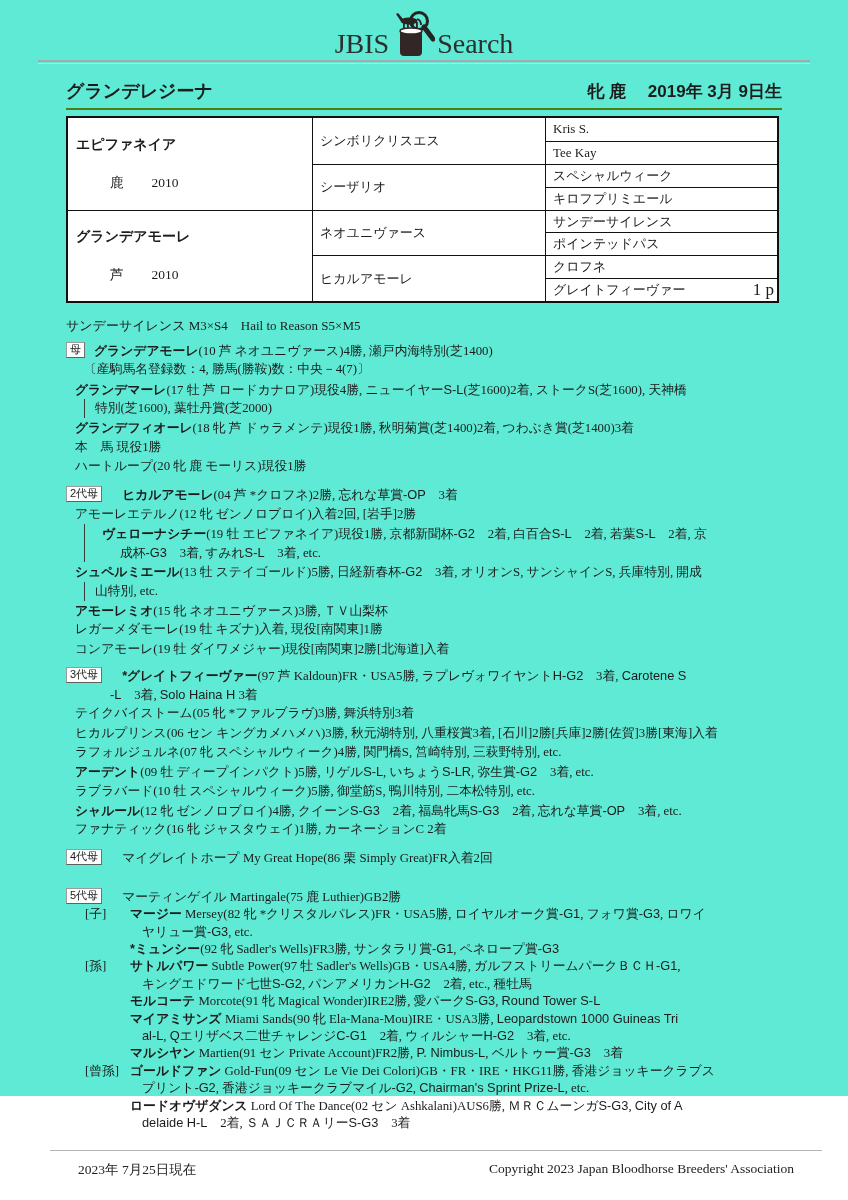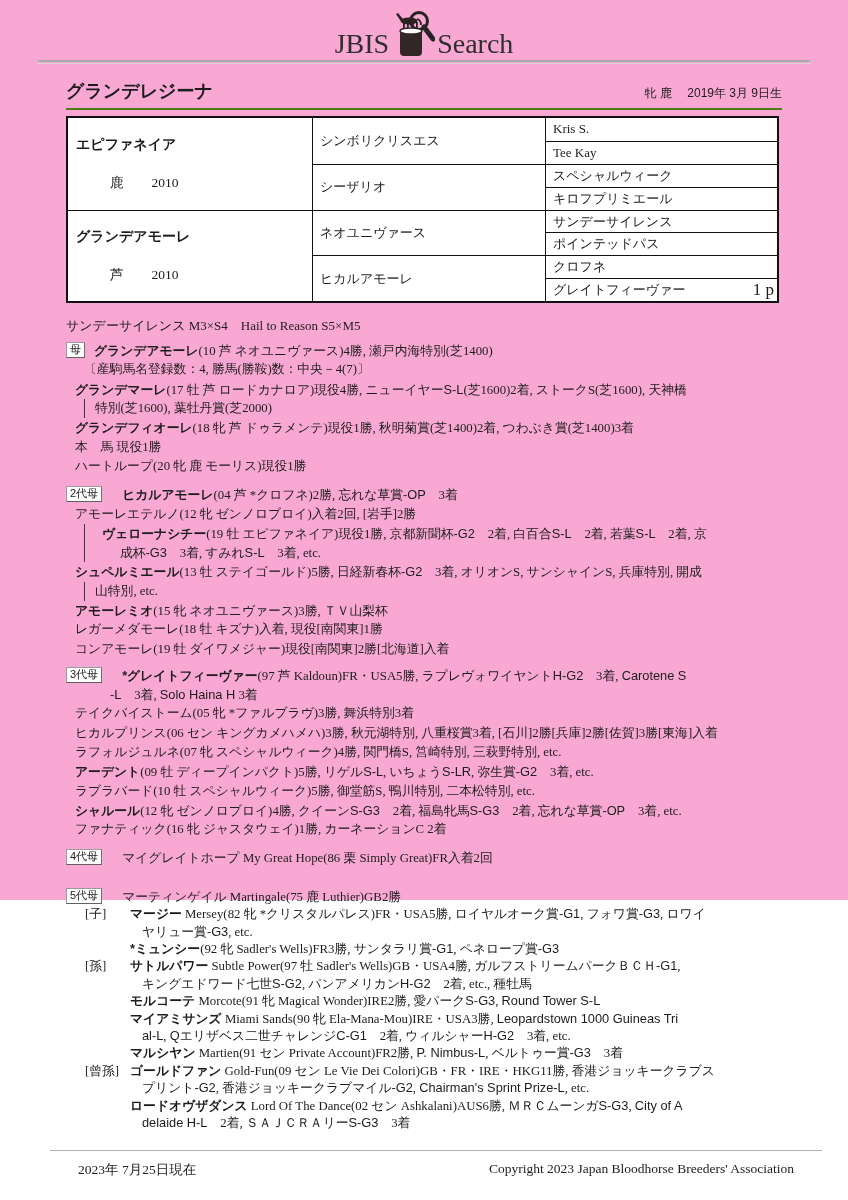--- a/index.html
+++ b/index.html
@@ -1,33 +1,33 @@
 <!DOCTYPE html>
 <html><head>
 <meta charset="utf-8">
 <style>
   * { box-sizing: border-box; }
   html,body { margin:0; padding:0; background:#fff; }
   body {
     width:848px; height:1200px; position:relative; overflow:hidden;
     font-family:"Liberation Serif","DejaVu Serif",serif; color:#1c1c1c;
   }
-  .page { position:relative; width:848px; height:900px; background:#f9a8d4; }
+  .page { position:relative; width:848px; height:1096px; background:#5eead4; }
 
   
   .logo-row { display:flex; justify-content:center; align-items:flex-end; padding-top:13px; height:58px; }
   .logo-text { font-family:"Liberation Serif","DejaVu Serif",serif; font-size:28px; color:#2e2e2e; line-height:1; }
   .logo-icon { margin:0 2px -4px 4px; }
   .rule-double { margin:2px 38px 0 38px; height:4px; border-top:2px solid #a9a9a9; border-bottom:1px solid #d6d6d6; }
 
   
   .content { padding:0 66px; }
   .title-row { display:flex; justify-content:space-between; align-items:baseline; margin-top:15px; padding-bottom:5px; border-bottom:2px solid #4d7c0f; }
   .title-name { font-family:"Liberation Sans","DejaVu Sans",sans-serif; font-weight:bold; font-size:18px; }
-  .title-info { font-family:"Liberation Sans","DejaVu Sans",sans-serif; font-weight:normal; font-size:12px; }
+  .title-info { font-family:"Liberation Sans","DejaVu Sans",sans-serif; font-weight:bold; font-size:17px; }
 
   
   .ped { margin-top:6px; width:713px; border:2px solid #111; display:grid;
          grid-template-columns:244px 233px 232px; grid-auto-rows:22.9px; background:#fff; }
   .ped-cell { display:flex; align-items:center; padding-left:7px; font-size:13px; overflow:hidden; white-space:nowrap; }
   .ped-cell.bl { border-left:1px solid #111; }
   .ped-cell.bt { border-top:1px solid #111; }
   .ped-main { flex-direction:column; align-items:flex-start; justify-content:center; padding-left:8px; }
   .ped-name { font-family:"Liberation Sans","DejaVu Sans",sans-serif; font-weight:bold; font-size:14px; }
   .ped-cy { padding-left:34px; font-size:13.5px;margin-top:20px; }
@@ -153,21 +153,21 @@
           <div class="line l-entry"><span>ハートループ(20 牝 鹿 モーリス)現役1勝</span></div>
         </div>
         <div class="section s1">
           <div class="line l-badge"><span class="badge">2代母</span><span class="b">ヒカルアモーレ</span><span>(04 芦 *クロフネ)2勝, </span><span class="g">忘れな草賞-OP</span><span>　3着</span></div>
           <div class="line l-entry"><span>アモーレエテルノ(12 牝 ゼンノロブロイ)入着2回, [岩手]2勝</span></div>
           <div class="line l-child bar"><span class="b">ヴェローナシチー</span><span>(19 牡 エピファネイア)現役1勝, </span><span class="g">京都新聞杯-G2</span><span>　2着, </span><span class="g">白百合S-L</span><span>　2着, </span><span class="g">若葉S-L</span><span>　2着, </span><span class="g">京</span></div>
           <div class="line l-childcont bar"><span class="g">成杯-G3</span><span>　3着, </span><span class="g">すみれS-L</span><span>　3着, etc.</span></div>
           <div class="line l-entry"><span class="b">シュペルミエール</span><span>(13 牡 ステイゴールド)5勝, </span><span class="g">日経新春杯-G2</span><span>　3着, オリオンS, サンシャインS, 兵庫特別, 開成</span></div>
           <div class="line l-entrycont bar"><span>山特別, etc.</span></div>
           <div class="line l-entry"><span class="b">アモーレミオ</span><span>(15 牝 ネオユニヴァース)3勝, ＴＶ山梨杯</span></div>
-          <div class="line l-entry"><span>レガーメダモーレ(18 牡 キズナ)入着, 現役[南関東]1勝</span></div>
+          <div class="line l-entry"><span>レガーメダモーレ(19 牡 キズナ)入着, 現役[南関東]1勝</span></div>
           <div class="line l-entry"><span>コンアモーレ(19 牡 ダイワメジャー)現役[南関東]2勝[北海道]入着</span></div>
         </div>
         <div class="section s2">
           <div class="line l-badge"><span class="badge">3代母</span><span class="b">*グレイトフィーヴァー</span><span>(97 芦 Kaldoun)FR・USA5勝, </span><span class="g">ラプレヴォワイヤントH-G2</span><span>　3着, </span><span class="g">Carotene S</span></div>
           <div class="line l-damcont"><span class="g">-L</span><span>　3着, </span><span class="g">Solo Haina H</span><span> 3着</span></div>
           <div class="line l-entry"><span>テイクバイストーム(05 牝 *ファルブラヴ)3勝, 舞浜特別3着</span></div>
           <div class="line l-entry"><span>ヒカルプリンス(06 セン キングカメハメハ)3勝, 秋元湖特別, 八重桜賞3着, [石川]2勝[兵庫]2勝[佐賀]3勝[東海]入着</span></div>
           <div class="line l-entry"><span>ラフォルジュルネ(07 牝 スペシャルウィーク)4勝, 関門橋S, 筥崎特別, 三萩野特別, etc.</span></div>
           <div class="line l-entry"><span class="b">アーデント</span><span>(09 牡 ディープインパクト)5勝, </span><span class="g">リゲルS-L</span><span>, </span><span class="g">いちょうS-LR</span><span>, </span><span class="g">弥生賞-G2</span><span>　3着, etc.</span></div>
           <div class="line l-entry"><span>ラブラバード(10 牡 スペシャルウィーク)5勝, 御堂筋S, 鴨川特別, 二本松特別, etc.</span></div>

